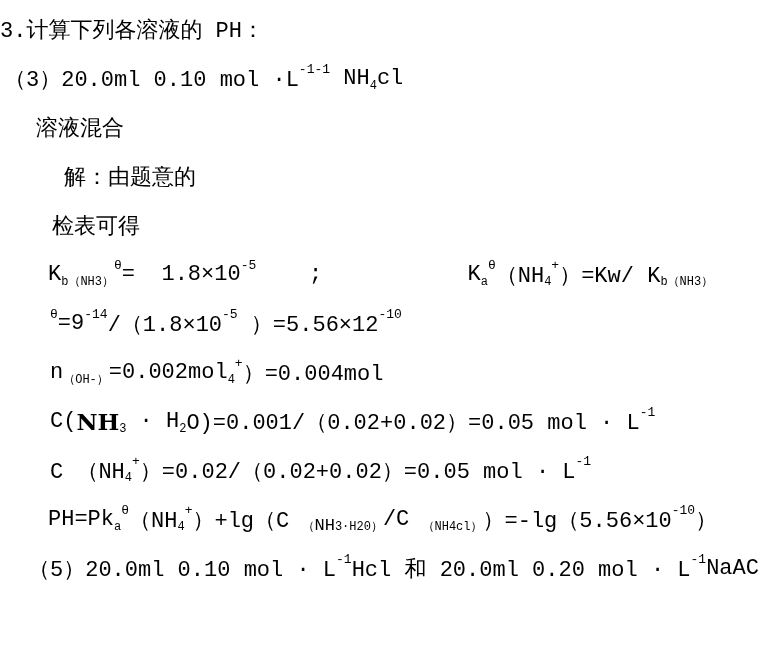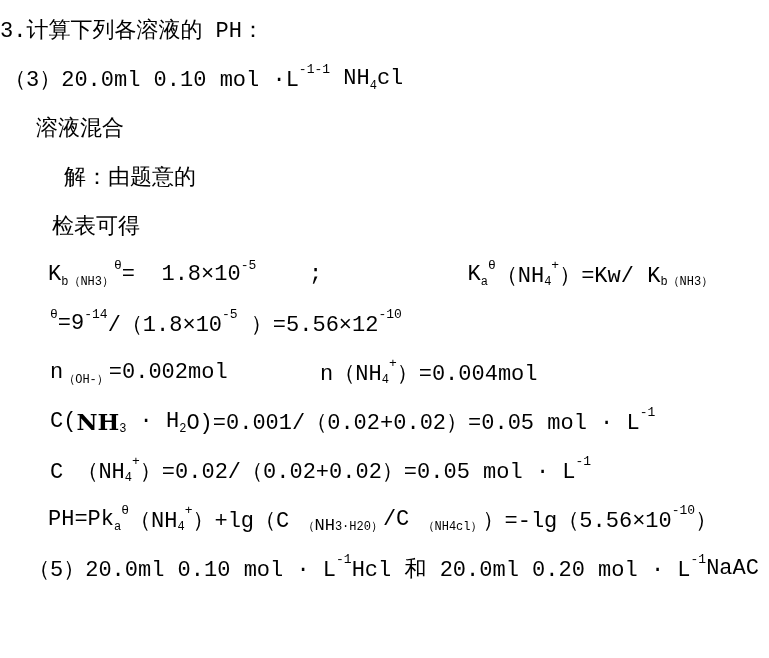--- a/index.html
+++ b/index.html
@@ -50,19 +50,19 @@
 
 <div class="page">
   <div id="doc-body">
       <div class="line" style=""><span class="seg n">3.计算下列各溶液的 PH：</span></div>
       <div class="line" style="padding-left: 4px; text-align: right;"><span class="seg n">（3）20.0ml 0.10 mol ·L</span><span class="seg sup">-1</span><span class="seg sup">-1</span><span class="seg n"> NH</span><span class="seg sub">4</span><span class="seg n">cl</span></div>
       <div class="line" style="padding-left: 36px;"><span class="seg n">溶液混合</span></div>
       <div class="line" style="padding-left: 64px;"><span class="seg n">解：由题意的</span></div>
       <div class="line" style="padding-left: 52px;"><span class="seg n">检表可得</span></div>
       <div class="line" style="padding-left: 48px;"><span class="seg n">K</span><span class="seg sub">b（NH3）</span><span class="seg sup">θ</span><span class="seg n">=  1.8×10</span><span class="seg sup">-5</span><span class="seg n">    ;</span><span class="seg n">           K</span><span class="seg sub">a</span><span class="seg sup">θ</span><span class="seg n">（NH</span><span class="seg sub">4</span><span class="seg sup">+</span><span class="seg n">）=Kw/ K</span><span class="seg sub">b（NH3）</span></div>
       <div class="line" style="padding-left: 50px;"><span class="seg sup">θ</span><span class="seg n">=9</span><span class="seg sup">-14</span><span class="seg n">/（1.8×10</span><span class="seg sup">-5</span><span class="seg n"> ）=5.56×12</span><span class="seg sup">-10</span></div>
-      <div class="line" style="padding-left: 50px;"><span class="seg n">n</span><span class="seg sub">（OH-）</span><span class="seg n">=0.002mol</span><span class="seg n">       n（NH</span><span class="seg sub">4</span><span class="seg sup">+</span><span class="seg n">）=0.004mol</span></div>
+      <div class="line" style="padding-left: 50px;"><span class="seg n">n</span><span class="seg sub">（OH-）</span><span class="seg n">=0.002mol</span><span class="seg sub">4</span><span class="seg sup">+</span><span class="seg n">）=0.004mol</span></div>
       <div class="line" style="padding-left: 50px;"><span class="seg n">C(</span><span class="seg serif">NH</span><span class="seg sub">3</span><span class="seg n"> · H</span><span class="seg sub">2</span><span class="seg n">O)=0.001/（0.02+0.02）=0.05 mol · L</span><span class="seg sup">-1</span></div>
       <div class="line" style="padding-left: 50px;"><span class="seg n">C （NH</span><span class="seg sub">4</span><span class="seg sup">+</span><span class="seg n">）=0.02/（0.02+0.02）=0.05 mol · L</span><span class="seg sup">-1</span></div>
       <div class="line" style="padding-left: 48px;"><span class="seg n">PH=Pk</span><span class="seg sub">a</span><span class="seg sup">θ</span><span class="seg n">（NH</span><span class="seg sub">4</span><span class="seg sup">+</span><span class="seg n">）+lg（C </span><span class="seg sub">（</span><span class="seg subL">NH</span><span class="seg sub">3·H20）</span><span class="seg n">/C </span><span class="seg sub">（NH4cl）</span><span class="seg n">）=-lg（5.56×10</span><span class="seg sup">-10</span><span class="seg n">）</span></div>
       <div class="line" style="padding-left: 28px;"><span class="seg n">（5）20.0ml 0.10 mol · L</span><span class="seg sup">-1</span><span class="seg n">Hcl 和 20.0ml 0.20 mol · L</span><span class="seg sup">-1</span><span class="seg n">NaAC</span></div>
     </div>
 </div>
 
 </body></html>

